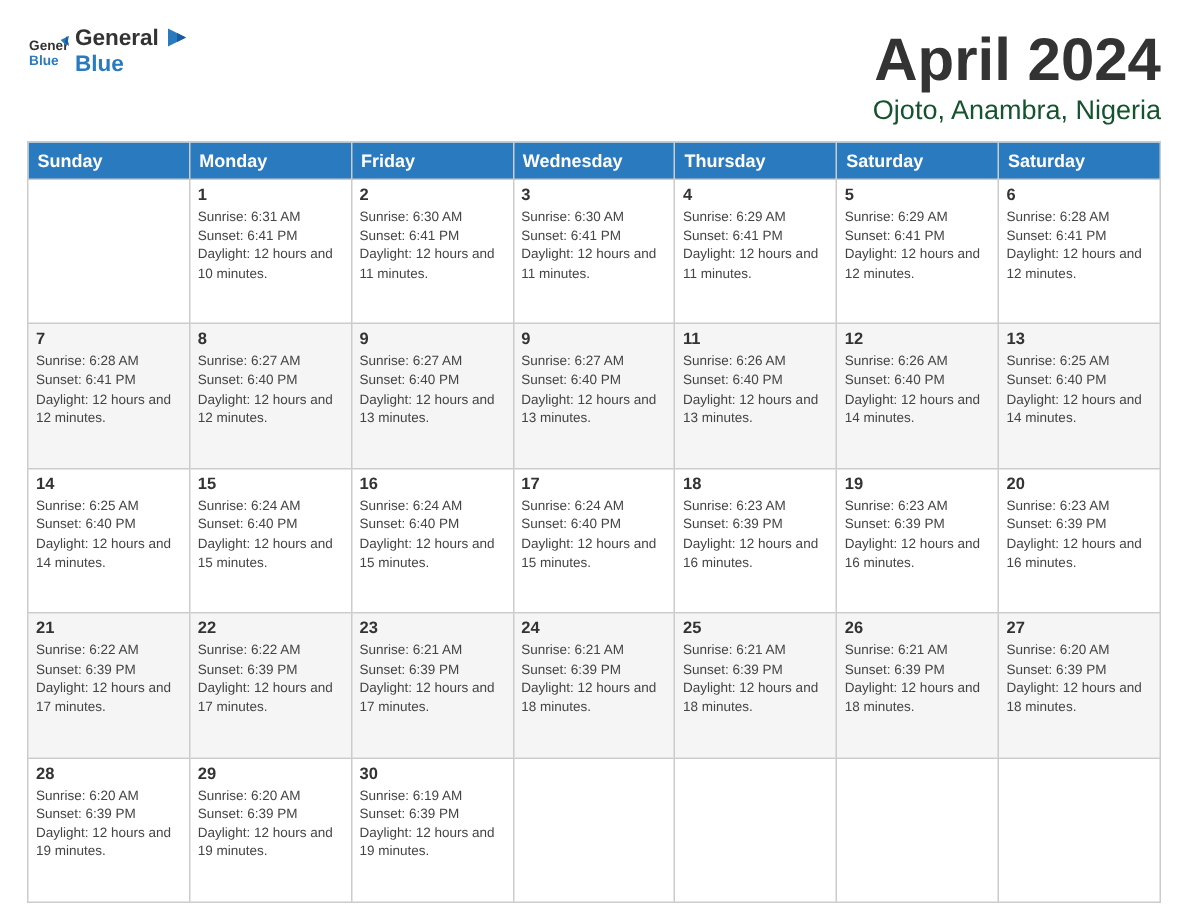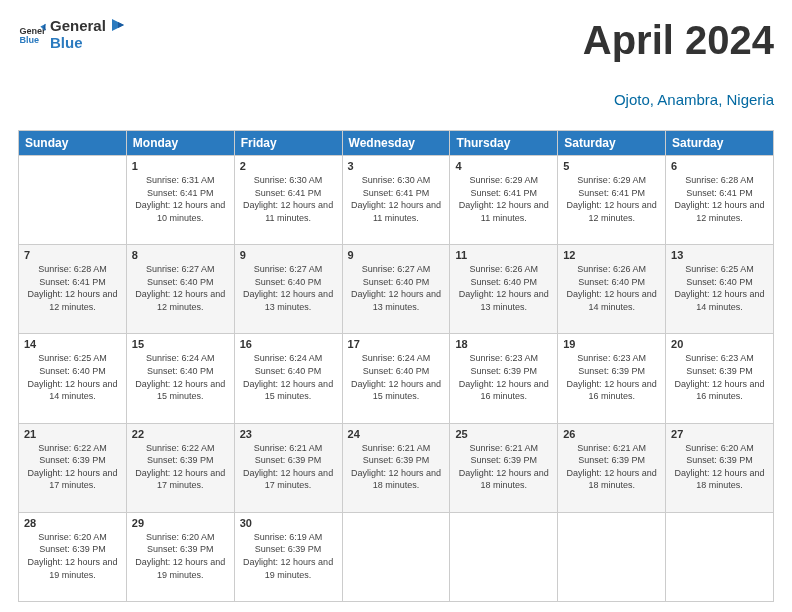--- a/index.html
+++ b/index.html
@@ -34,29 +34,27 @@
     }
     .title-block {
       text-align: right;
     }
     .main-title {
       font-size: 40px;
       font-weight: bold;
       color: #333;
     }
     .subtitle {
-      font-size: 15px;
-      color: #0369a1;
-      margin-top: 28px;
+      font-size: 18px;
+      color: #14532d;
     }
     .calendar-table {
       width: 100%;
       border-collapse: collapse;
       flex: 1;
-      margin-top: 12px;
     }
     .calendar-table th {
       background-color: #2a7abf;
       color: #fff;
       font-size: 12px;
       font-weight: bold;
       padding: 5px 6px;
       text-align: left;
       border: 1px solid #ccc;
     }
@@ -75,21 +73,20 @@
     .day-number {
       font-size: 11px;
       font-weight: bold;
       margin-bottom: 2px;
       color: #333;
     }
     .day-info {
       line-height: 1.4;
       font-size: 9px;
       color: #444;
-      text-align: center;
     }
     .empty-cell {
       background: #fff !important;
     }
   </style>
 </head>
 <body>
 
 <div class="page">
   <div class="header">

